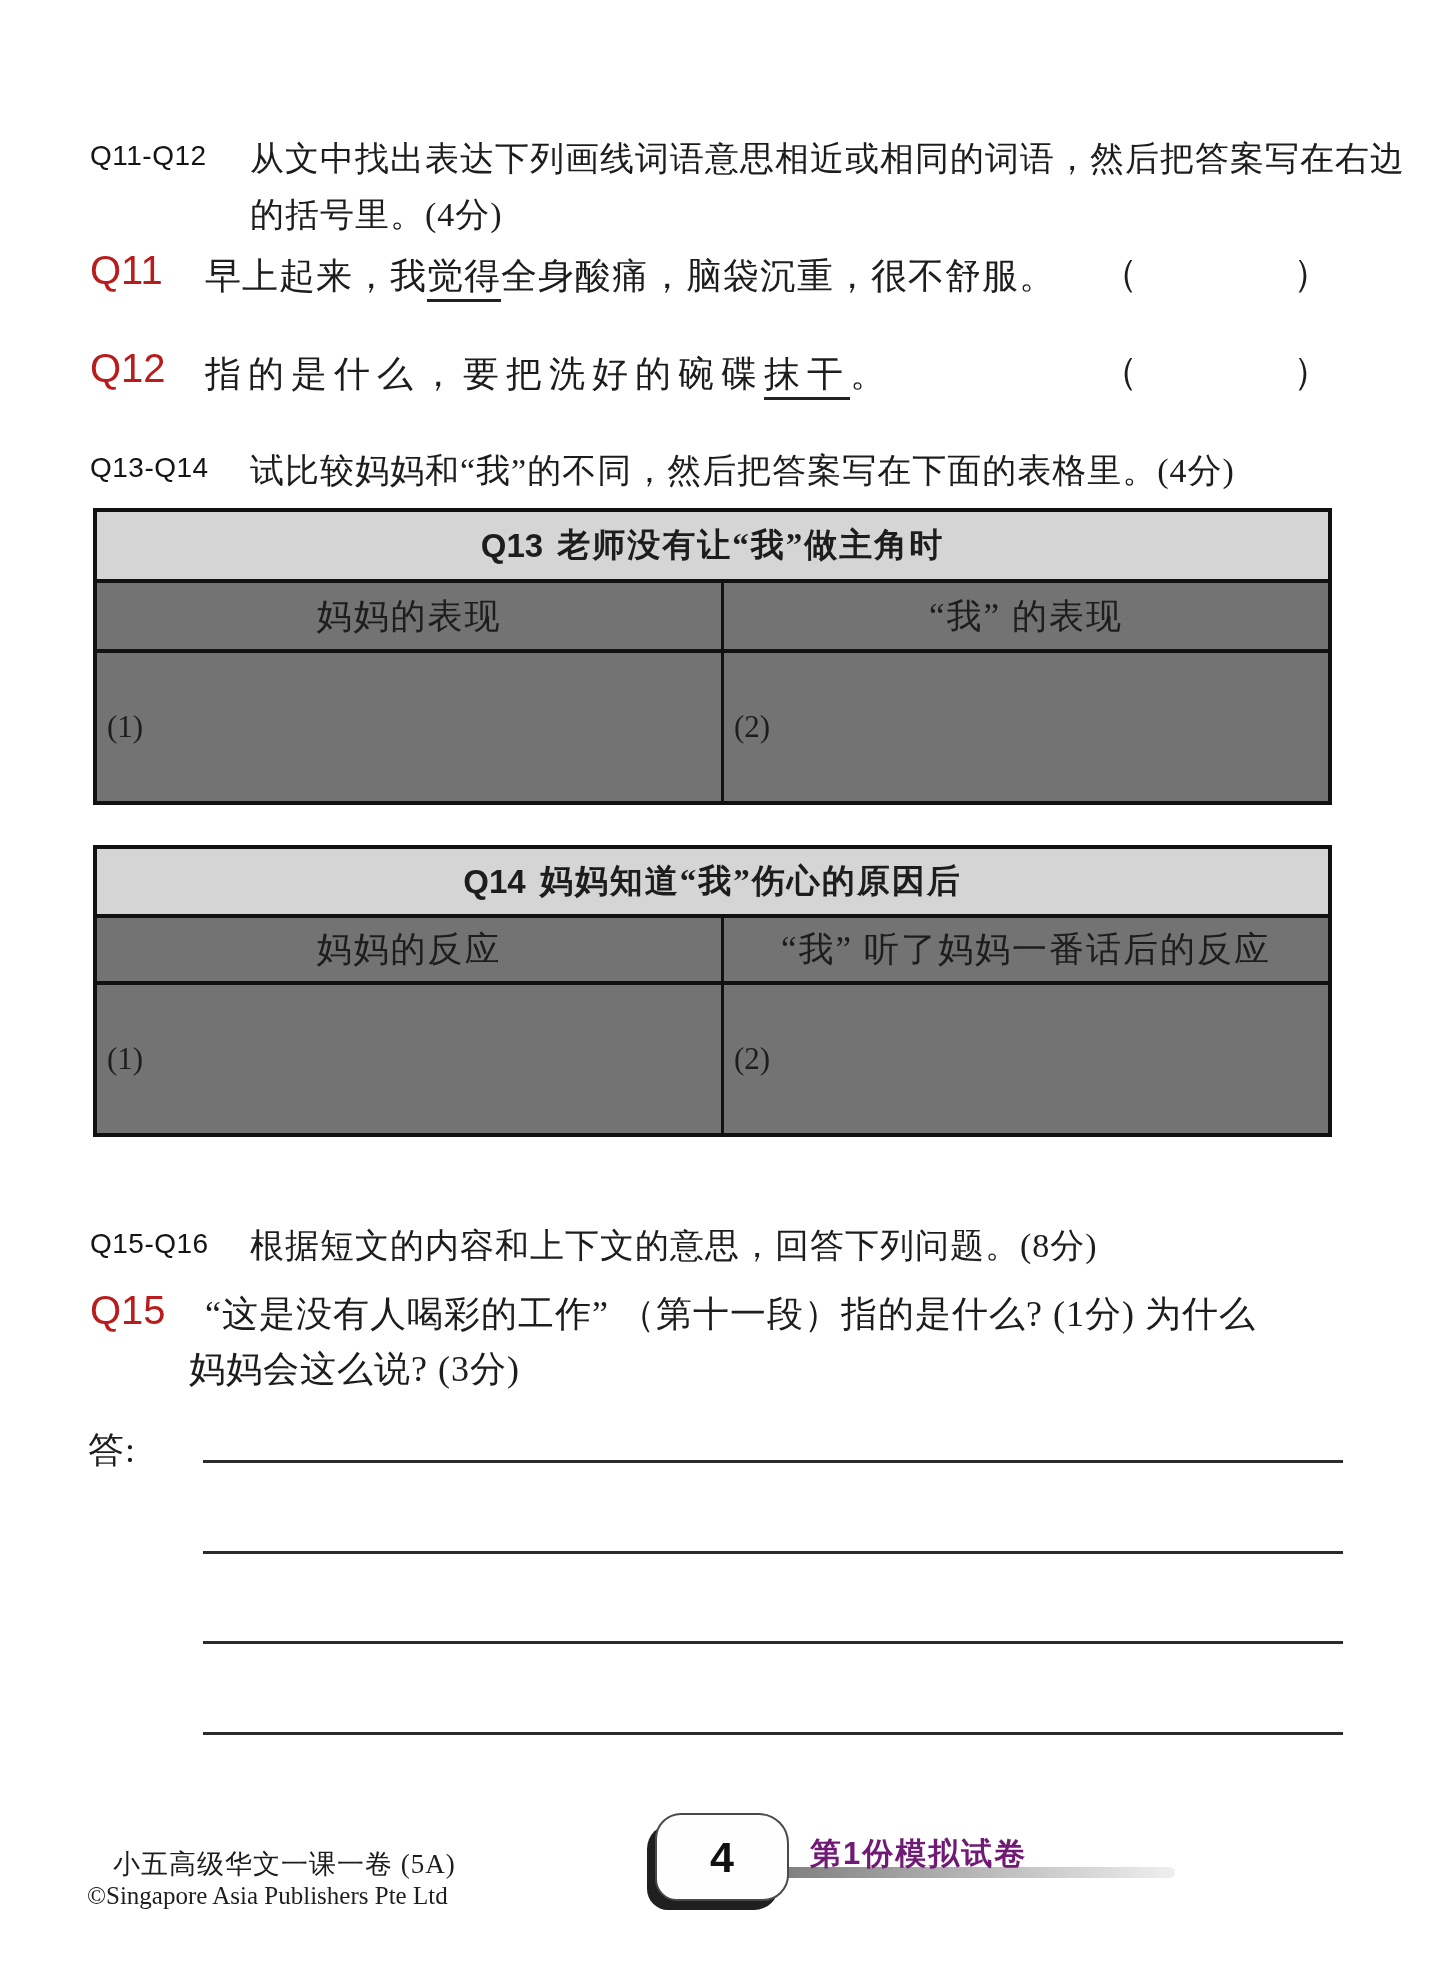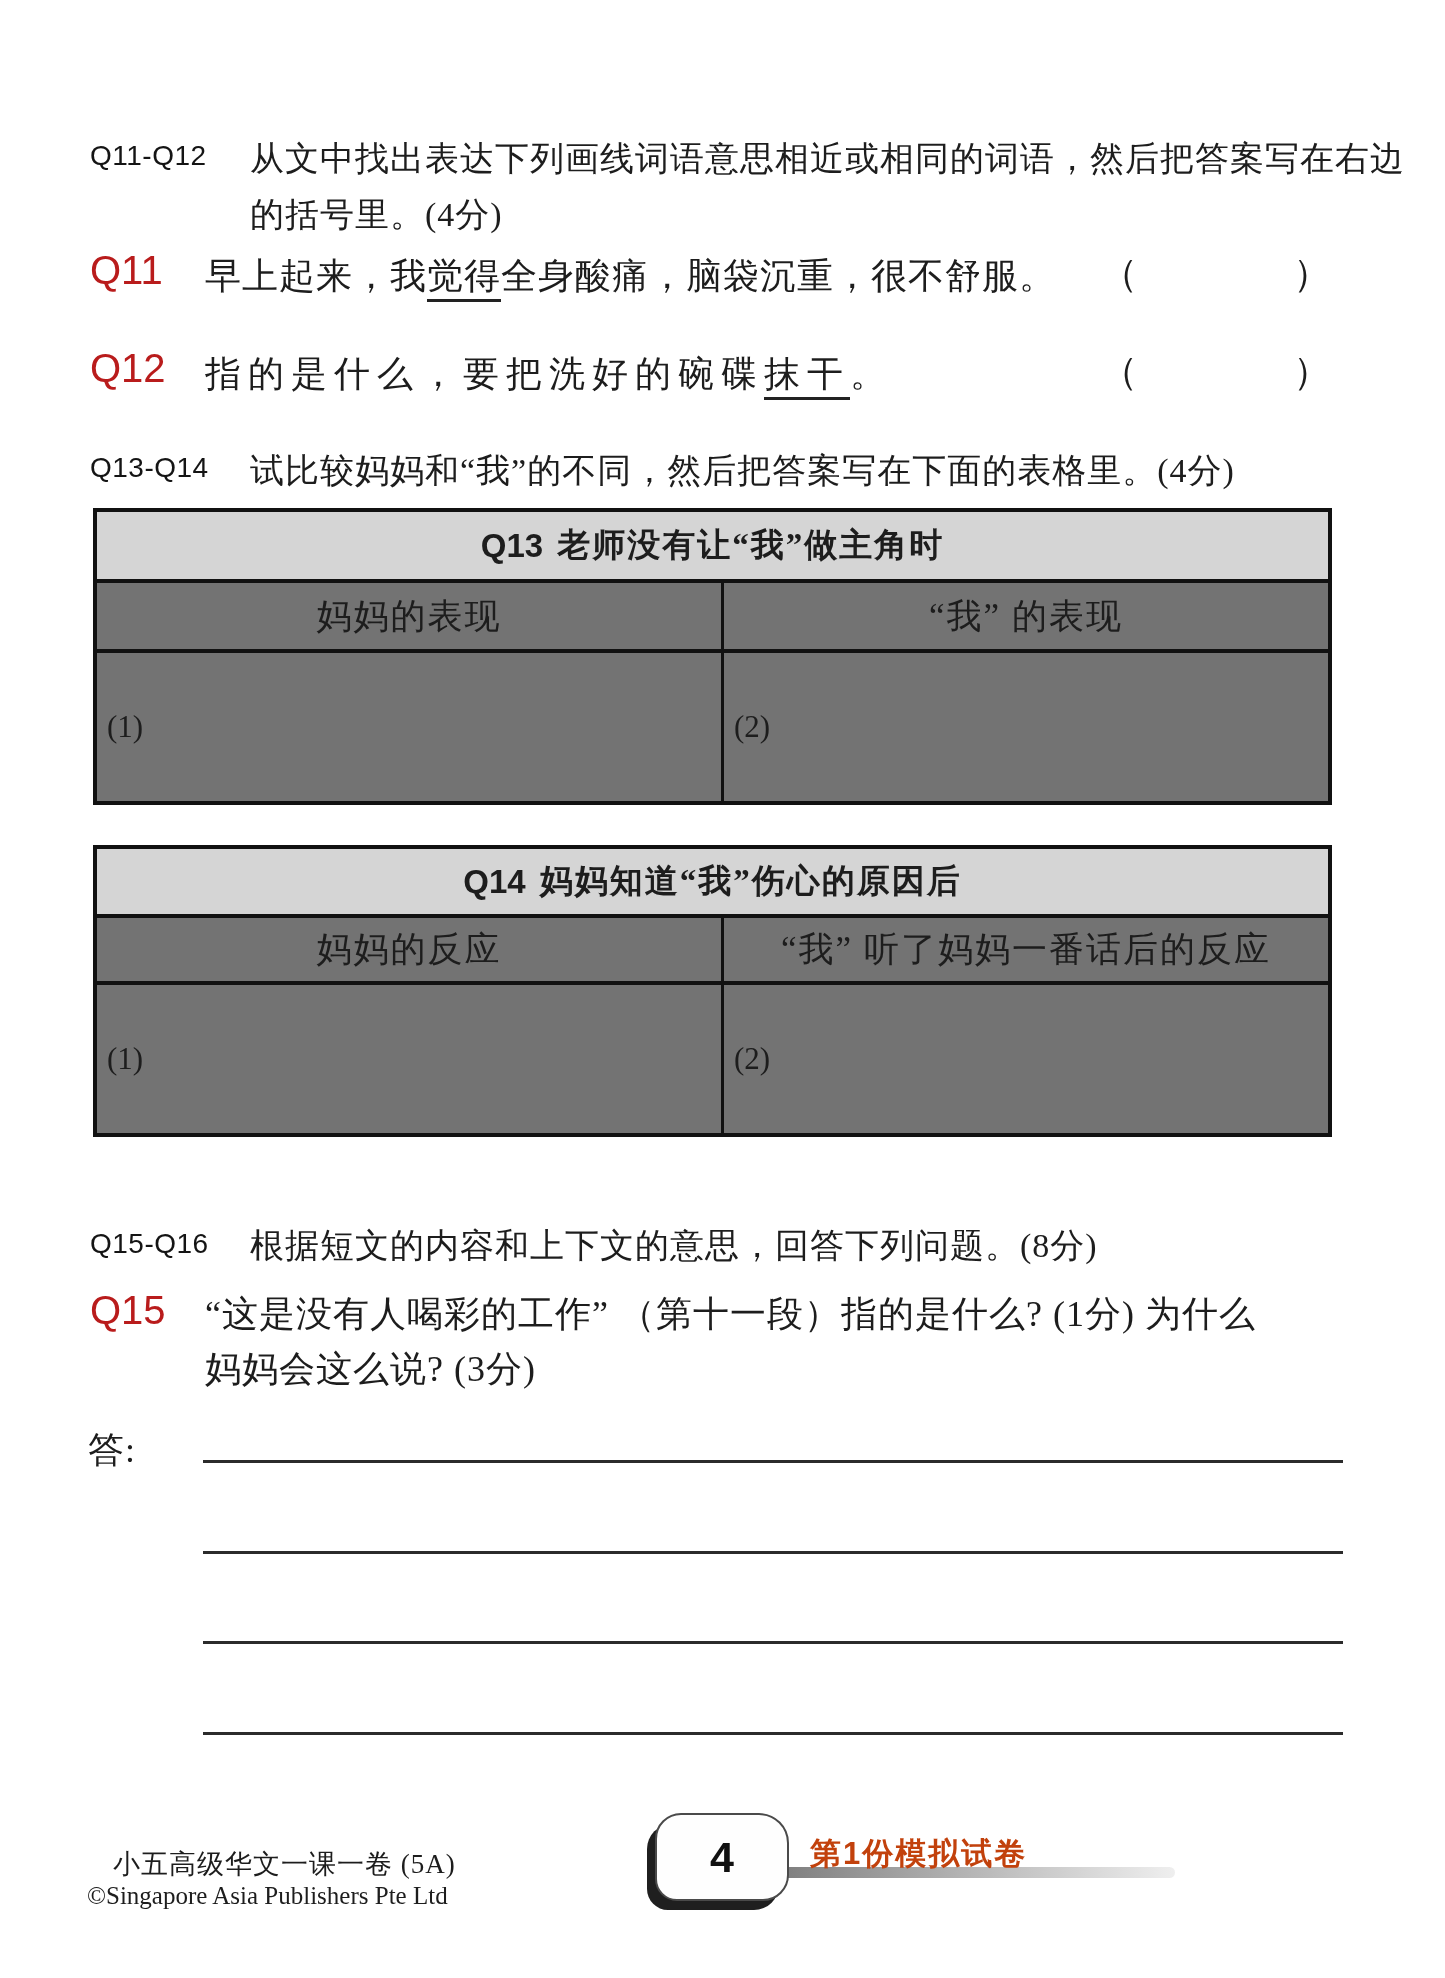--- a/index.html
+++ b/index.html
@@ -70,21 +70,21 @@
     font-size:43px; color:#111;
   }
   .ribbon-bar {
     position:absolute; left:783px; top:1867px; width:392px; height:11px;
     background:linear-gradient(to right,#7f7f7f,#c9c9c9 65%,#efefef);
     border-radius:0 6px 6px 0; z-index:1;
   }
   .ribbon-text {
     position:absolute; left:810px; top:1833px;
     font-family:"Liberation Sans", sans-serif; font-weight:bold;
-    font-size:31px; letter-spacing:2px; color:#c2410c; z-index:3;
+    font-size:31px; letter-spacing:2px; color:#701a75; z-index:3;
   }
 </style>
 </head>
 <body>
 
 <div class="page">
 
   <div class="abs section-label" style="left:90px; top:140px;">Q11-Q12</div>
   <div class="abs instr" style="left:250px; top:136px;">从文中找出表达下列画线词语意思相近或相同的词语，然后把答案写在右边</div>
   <div class="abs instr" style="left:250px; top:192px;">的括号里。(4分)</div>
@@ -150,21 +150,21 @@
         <span class="cell-num">(2)</span>
       </div>
     </div>
   </div>
 
   <div class="abs section-label" style="left:90px; top:1228px;">Q15-Q16</div>
   <div class="abs instr" style="left:250px; top:1223px;">根据短文的内容和上下文的意思，回答下列问题。(8分)</div>
 
   <div class="abs q-label" style="left:90px; top:1288px;">Q15</div>
   <div class="abs qtext" style="left:205px; top:1290px;">“这是没有人喝彩的工作” （第十一段）指的是什么? (1分) 为什么</div>
-  <div class="abs qtext" style="left:205px; top:1345px;">妈妈会这么说? (3分)</div>
+  <div class="abs qtext" style="left:189px; top:1345px;">妈妈会这么说? (3分)</div>
 
   <div class="abs qtext" style="left:88px; top:1426px;">答:</div>
   <div class="ans-line" style="top:1460px;"></div>
   <div class="ans-line" style="top:1551px;"></div>
   <div class="ans-line" style="top:1641px;"></div>
   <div class="ans-line" style="top:1732px;"></div>
 
   <div class="abs footer-book" style="left:113px; top:1846px;">小五高级华文一课一卷 (5A)</div>
   <div class="abs footer-copy" style="left:87px; top:1882px;">©Singapore Asia Publishers Pte Ltd</div>
 

